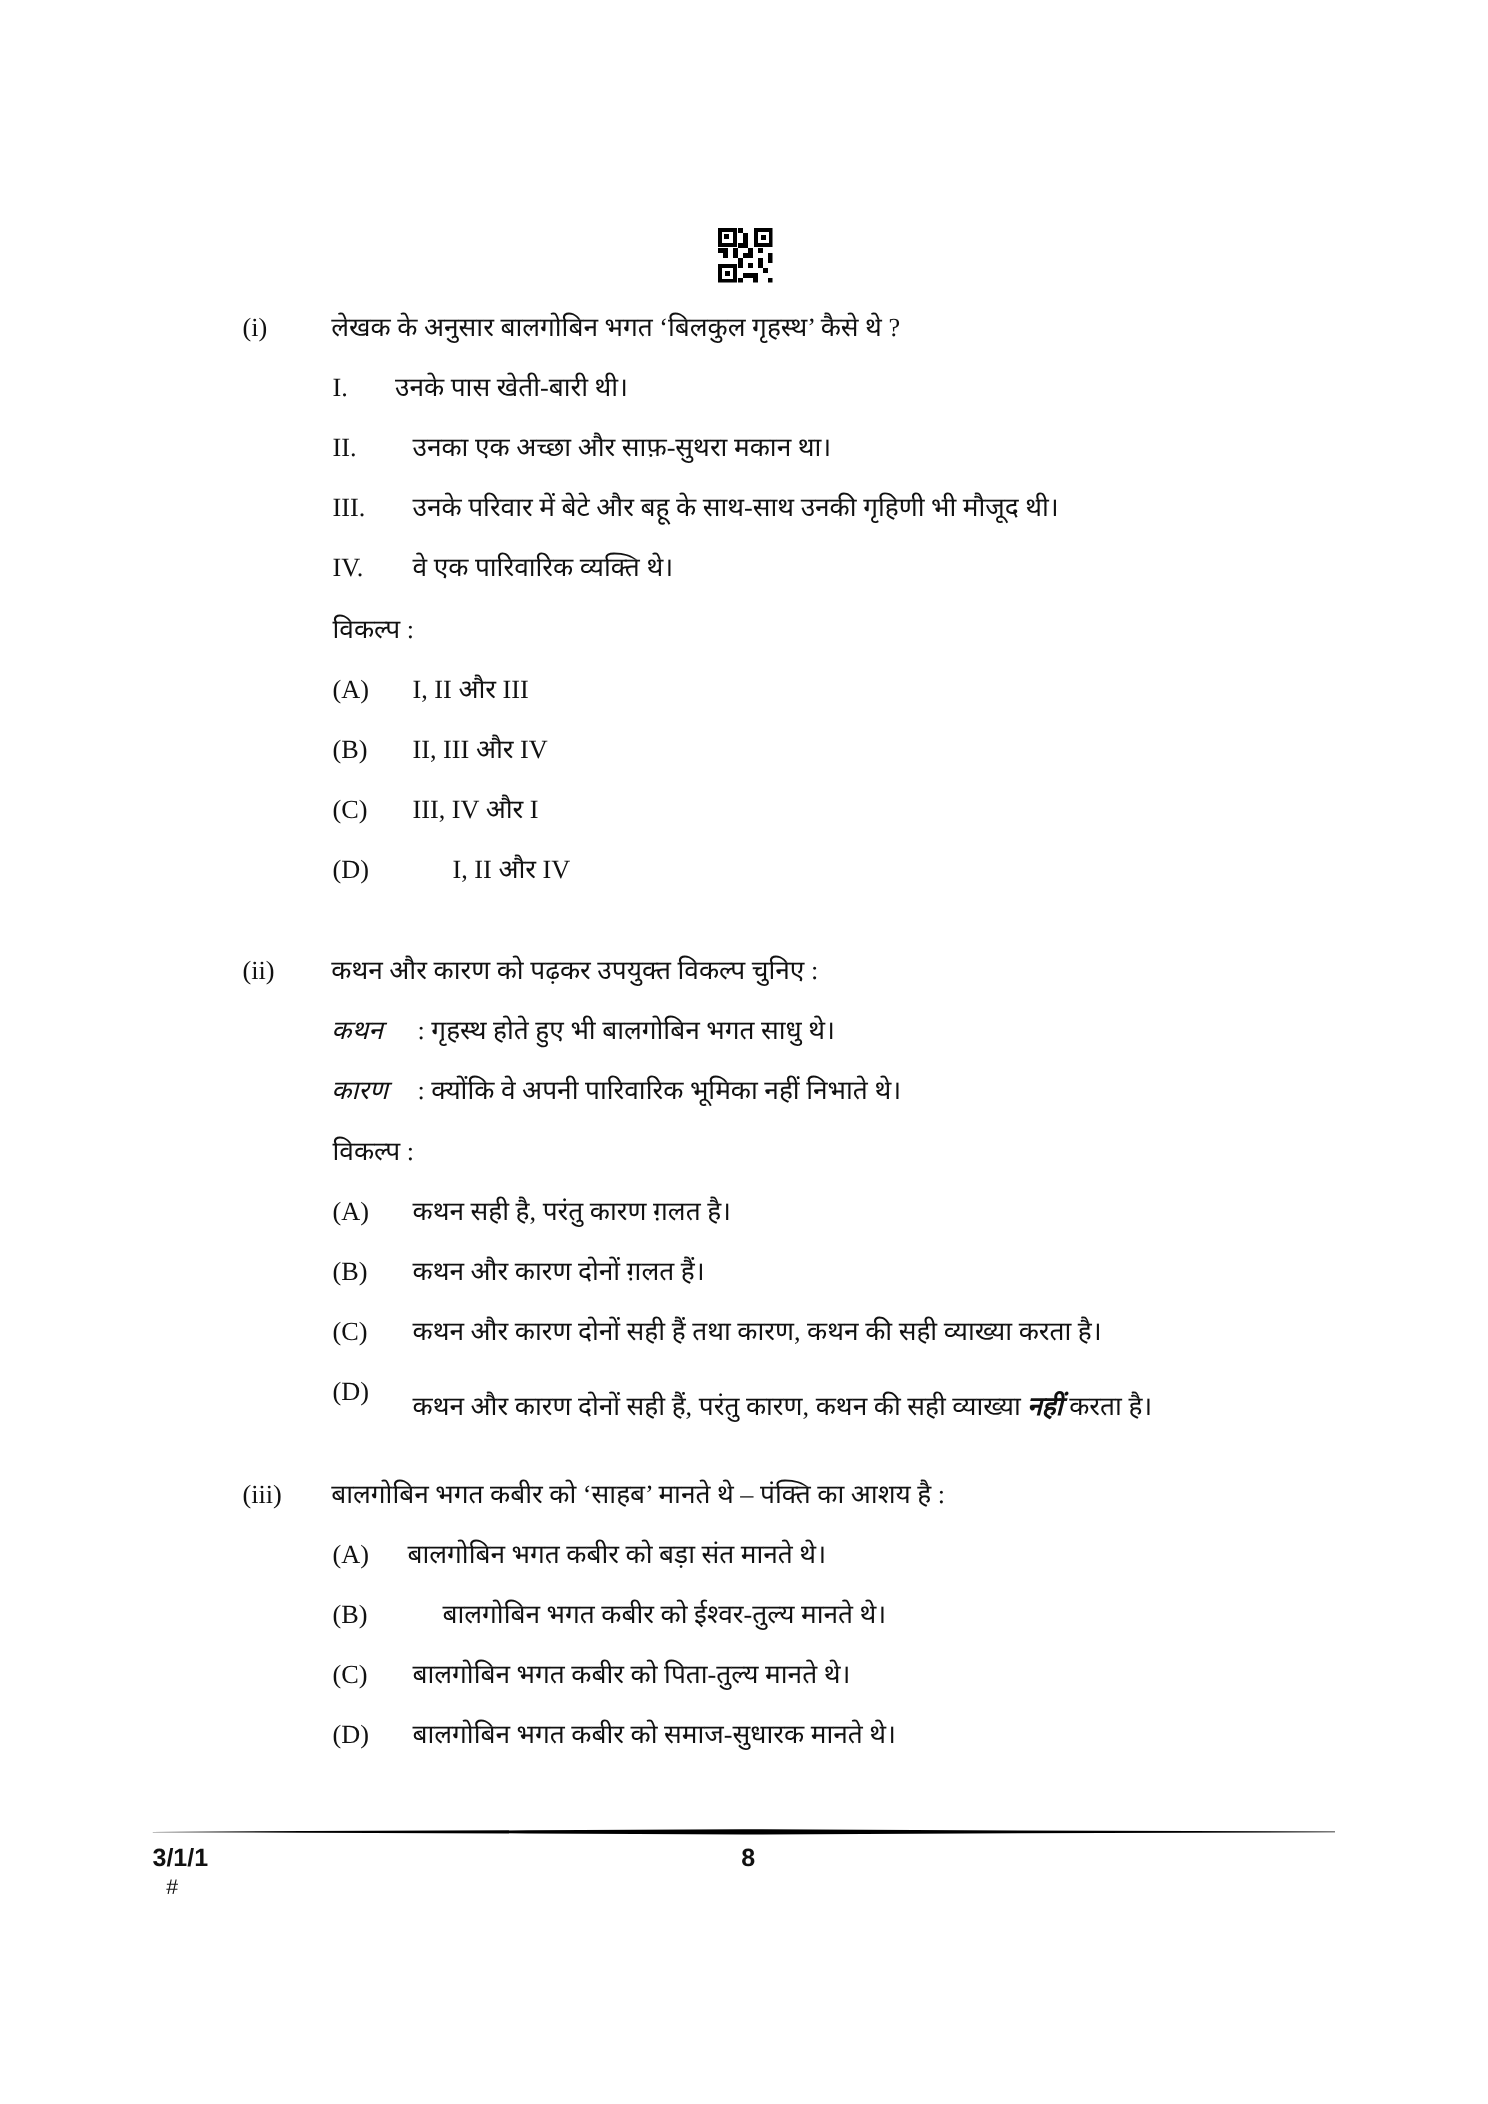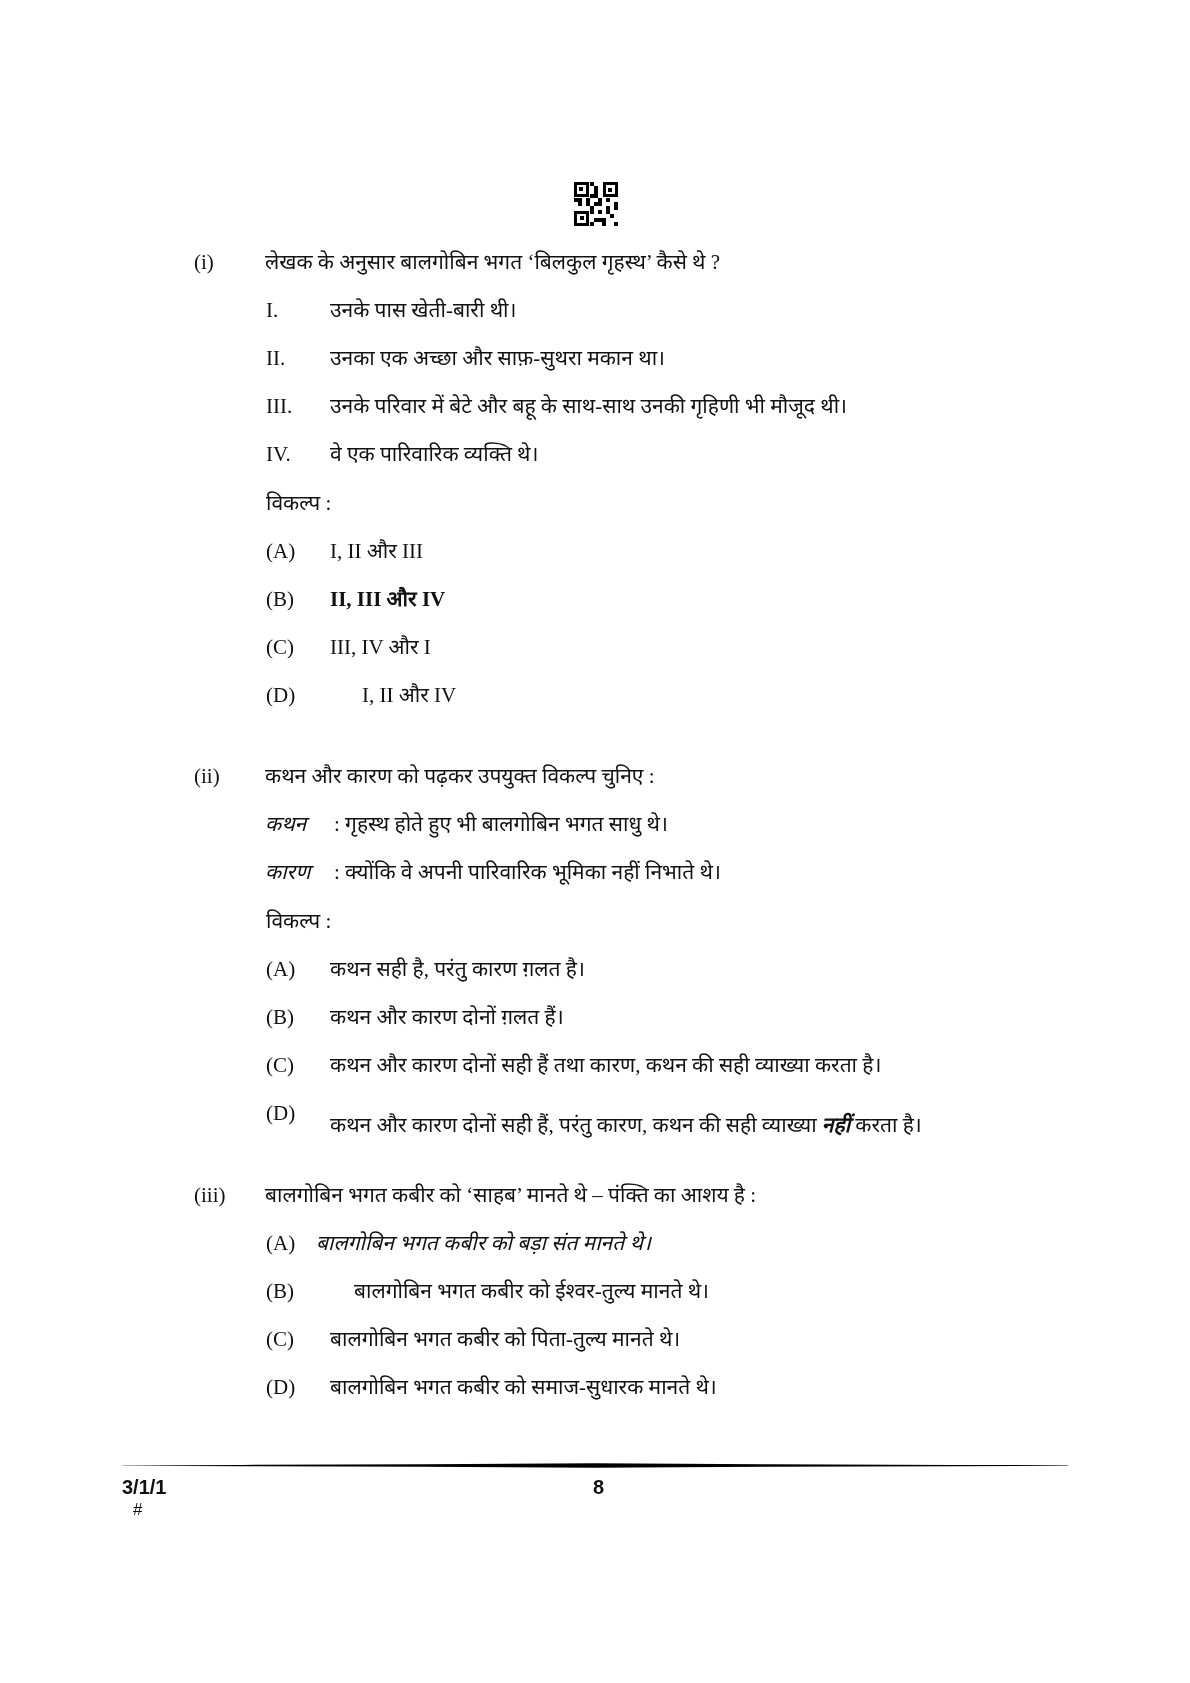--- a/index.html
+++ b/index.html
@@ -46,21 +46,21 @@
     <rect x="6" y="4" width="1" height="1" fill="#000"></rect>
 </svg>
 
 <div>
   <div class="line" style="top:248px;">
     <span class="num abs" style="left:194px;">(i)</span>
     <span class="txt abs" style="left:265px;">लेखक के अनुसार बालगोबिन भगत ‘बिलकुल गृहस्थ’ कैसे थे ?</span>
   </div>
   <div class="line" style="top:296px;">
     <span class="num abs" style="left:266px;">I.</span>
-    <span class="txt abs" style="left:330px;text-align:center;">उनके पास खेती-बारी थी।</span>
+    <span class="txt abs" style="left:316px;text-align:center;">उनके पास खेती-बारी थी।</span>
   </div>
   <div class="line" style="top:344px;">
     <span class="num abs" style="left:266px;">II.</span>
     <span class="txt abs" style="left:330px;">उनका एक अच्छा और साफ़-सुथरा मकान था।</span>
   </div>
   <div class="line" style="top:392px;">
     <span class="num abs" style="left:266px;">III.</span>
     <span class="txt abs" style="left:330px;">उनके परिवार में बेटे और बहू के साथ-साथ उनकी गृहिणी भी मौजूद थी।</span>
   </div>
   <div class="line" style="top:440px;">
@@ -69,21 +69,21 @@
   </div>
   <div class="line" style="top:489px;">
     <span class="txt abs bold" style="left:266px;">विकल्प :</span>
   </div>
   <div class="line" style="top:537px;">
     <span class="num abs" style="left:266px;">(A)</span>
     <span class="txt abs" style="left:330px;">I, II और III</span>
   </div>
   <div class="line" style="top:585px;">
     <span class="num abs" style="left:266px;">(B)</span>
-    <span class="txt abs" style="left:330px;font-weight:bold;">II, III और IV</span>
+    <span class="txt abs" style="left:330px;">II, III और IV</span>
   </div>
   <div class="line" style="top:633px;">
     <span class="num abs" style="left:266px;">(C)</span>
     <span class="txt abs" style="left:330px;">III, IV और I</span>
   </div>
   <div class="line" style="top:681px;">
     <span class="num abs" style="left:266px;">(D)</span>
     <span class="txt abs" style="left:330px;margin-left:32px;">I, II और IV</span>
   </div>
 </div>
@@ -122,21 +122,21 @@
   </div>
 </div>
 
 <div>
   <div class="line" style="top:1181px;">
     <span class="num abs" style="left:194px;">(iii)</span>
     <span class="txt abs" style="left:265px;">बालगोबिन भगत कबीर को ‘साहब’ मानते थे – पंक्ति का आशय है :</span>
   </div>
   <div class="line" style="top:1229px;">
     <span class="num abs" style="left:266px;">(A)</span>
-    <span class="txt abs" style="left:316px;font-style:italic;">बालगोबिन भगत कबीर को बड़ा संत मानते थे।</span>
+    <span class="txt abs" style="left:326px;">बालगोबिन भगत कबीर को बड़ा संत मानते थे।</span>
   </div>
   <div class="line" style="top:1277px;">
     <span class="num abs" style="left:266px;">(B)</span>
     <span class="txt abs" style="left:330px;margin-left:24px;">बालगोबिन भगत कबीर को ईश्वर-तुल्य मानते थे।</span>
   </div>
   <div class="line" style="top:1325px;">
     <span class="num abs" style="left:266px;">(C)</span>
     <span class="txt abs" style="left:330px;">बालगोबिन भगत कबीर को पिता-तुल्य मानते थे।</span>
   </div>
   <div class="line" style="top:1373px;">

